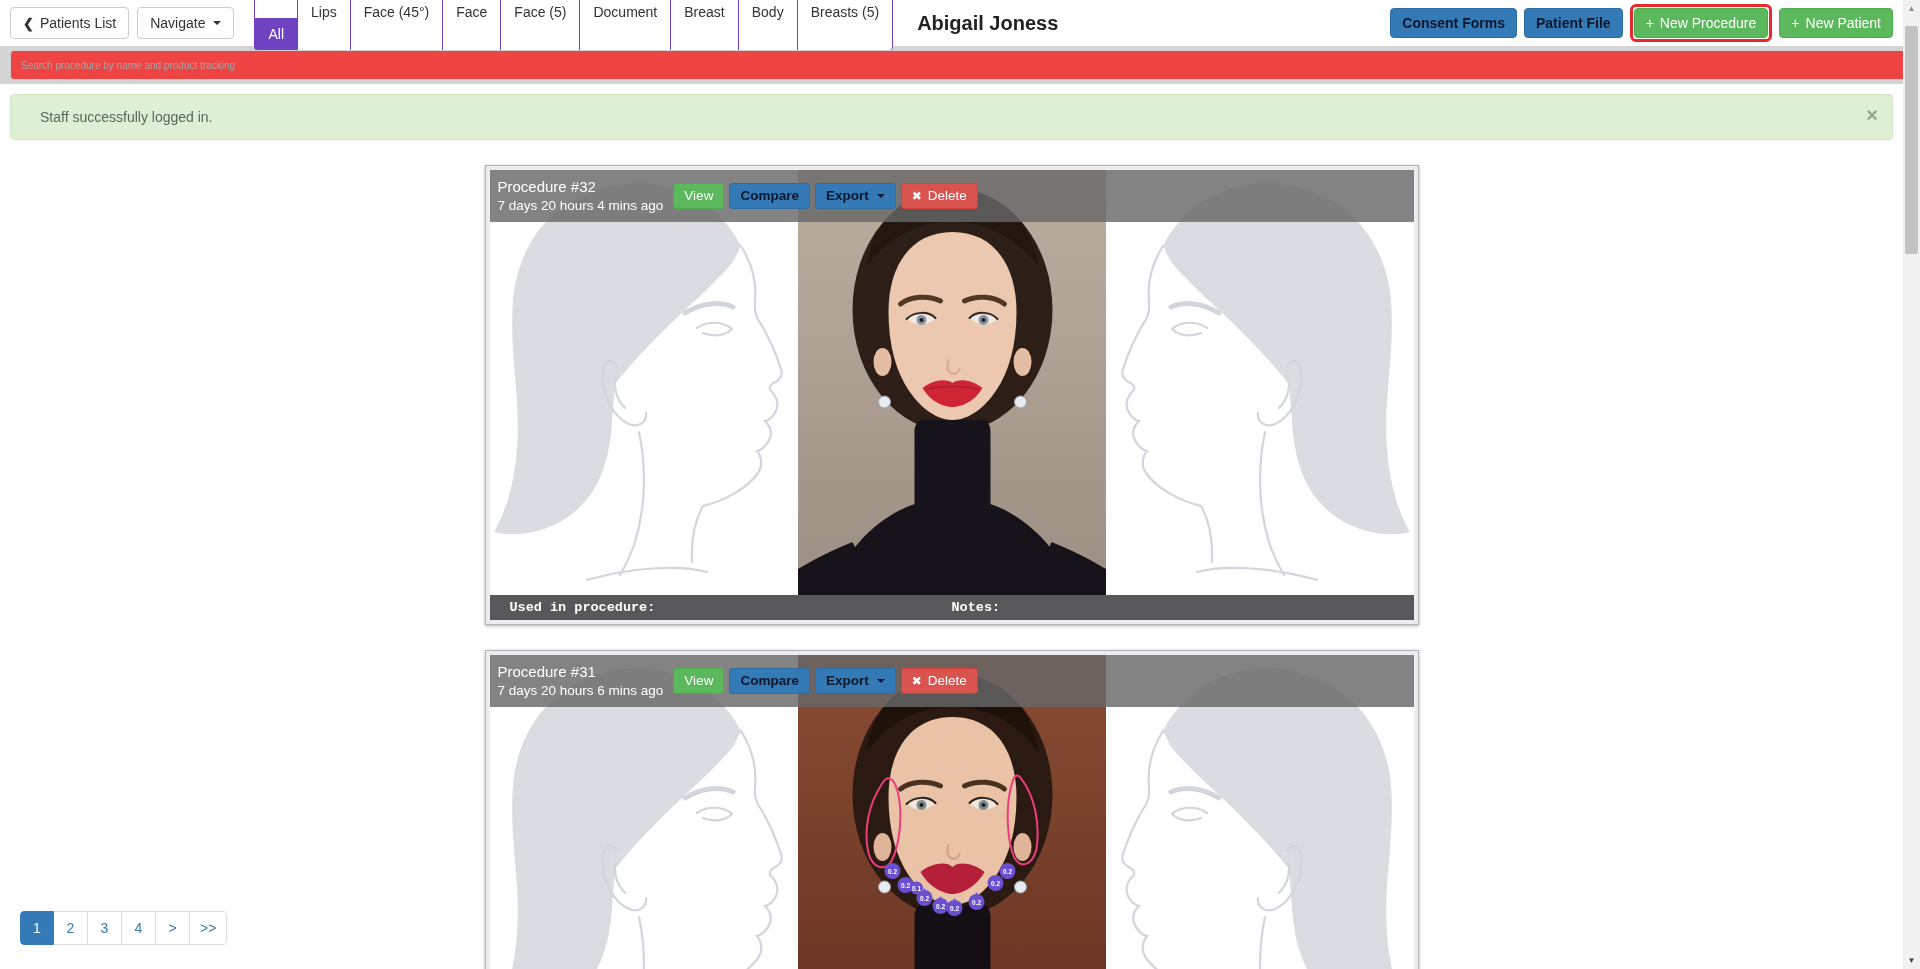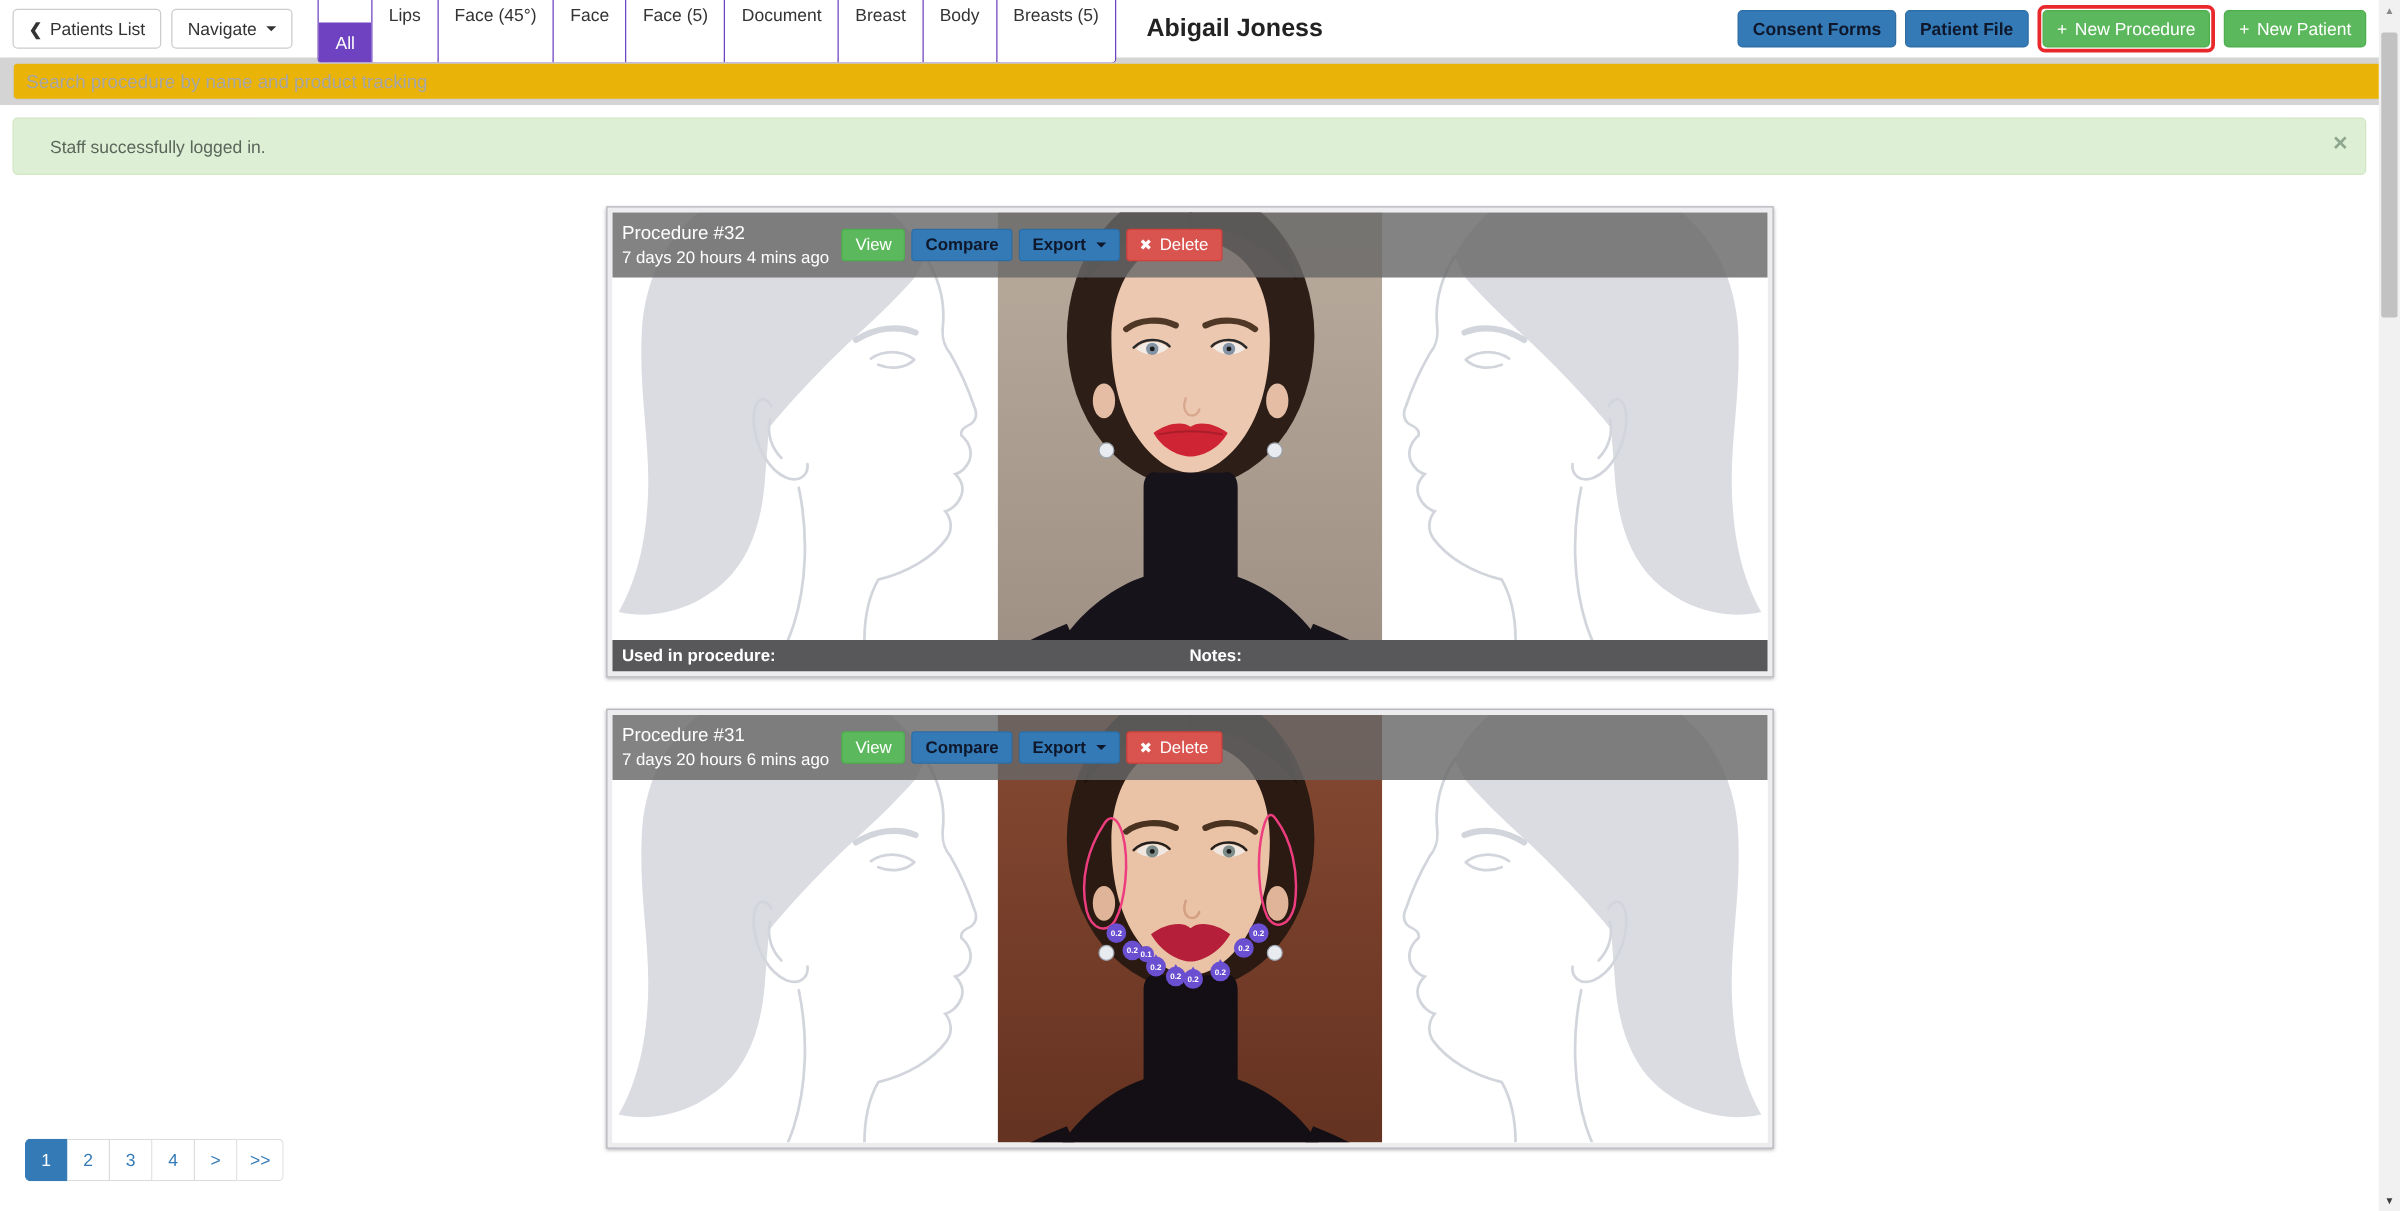--- a/index.html
+++ b/index.html
@@ -47,59 +47,59 @@
   .tab.active { background:#6f42c1; color:#fff;margin-top:22px; }
   .patient-name { font-size:20px; font-weight:bold; color:#222; margin-left:16px; }
   .toolbar-right { margin-left:auto; display:flex; align-items:center; gap:7px; }
   .highlight-red {
     border:3px solid #e9282c; border-radius:6px; padding:1px; display:inline-flex;
   }
   
   .search-band { background:#d4d4d4; padding:4px 10px; height:38px; display:flex; align-items:center; }
   .search-band input {
     width:100%; height:30px; border:1px solid #cfcfcf; border-radius:4px;
-    padding:0 10px; font-size:15px; font-family:inherit; color:#333; background:#eab308;
+    padding:0 10px; font-size:10px; font-family:inherit; color:#333; background:#ef4444;
   }
   .search-band input::placeholder { color:#a6a6a6; }
   
   .alert {
     margin:10px 27px 0 10px; background:#ddf0d5; border:1px solid #d2e6c4;
     border-radius:4px; padding:14px 29px; color:#5b665b; font-size:14px;
     position:relative;
   }
   .alert .close {
     position:absolute; right:14px; top:10px; font-size:20px; font-weight:bold;
     color:#8fa78f; cursor:pointer; line-height:1;
   }
   
   .cards-area { width:1903px; }
   .card {
     width:934px; margin:25px auto 0 auto;
     background:#ededf0; border:1px solid #b4b4ba; padding:4px;
     box-shadow:0 1px 3px rgba(0,0,0,.3);
   }
-  .proc-body { position:relative; display:flex; height:342px; background:#fff; }
+  .proc-body { position:relative; display:flex; height:425px; background:#fff; }
   .panel { flex:1 1 0; overflow:hidden; background:#fff; }
   .panel svg { display:block; width:100%; height:100%; }
   .panel.mirrored svg { transform:scaleX(-1); }
   .proc-header {
     position:absolute; z-index:3; top:0; left:0; right:0;
     background:rgba(104,104,104,.82); color:#fff;
     display:flex; align-items:center; padding:6px 8px; gap:10px;
   }
   .info-left { line-height:1.4; }
   .proc-title { font-size:15px; }
   .proc-age { font-size:13.5px; }
   .proc-dates { margin-left:auto; text-align:right; font-size:15px; line-height:1.45; white-space:nowrap; }
   .proc-btns { display:flex; gap:5px; }
   .proc-btns .btn { padding:5px 10px; font-size:13.5px; border-radius:3px; }
   .x-icon { font-size:12px; }
   .proc-footer {
     background:#58585b; color:#fff; font-weight:bold; font-size:13.5px;
-    padding:5px 8px; display:flex;
+    padding:5px 20px; display:flex;font-family:Liberation Mono, monospace;
   }
   .footer-left { width:50%; }
   
   .pagination {
     position:absolute; left:20px; top:911px; display:flex; list-style:none;
     border-radius:4px; overflow:hidden; box-shadow:0 0 0 0;
   }
   .page-item {
     min-width:34px; height:34px; display:flex; align-items:center; justify-content:center;
     background:#fff; border:1px solid #ddd; border-left:none;

